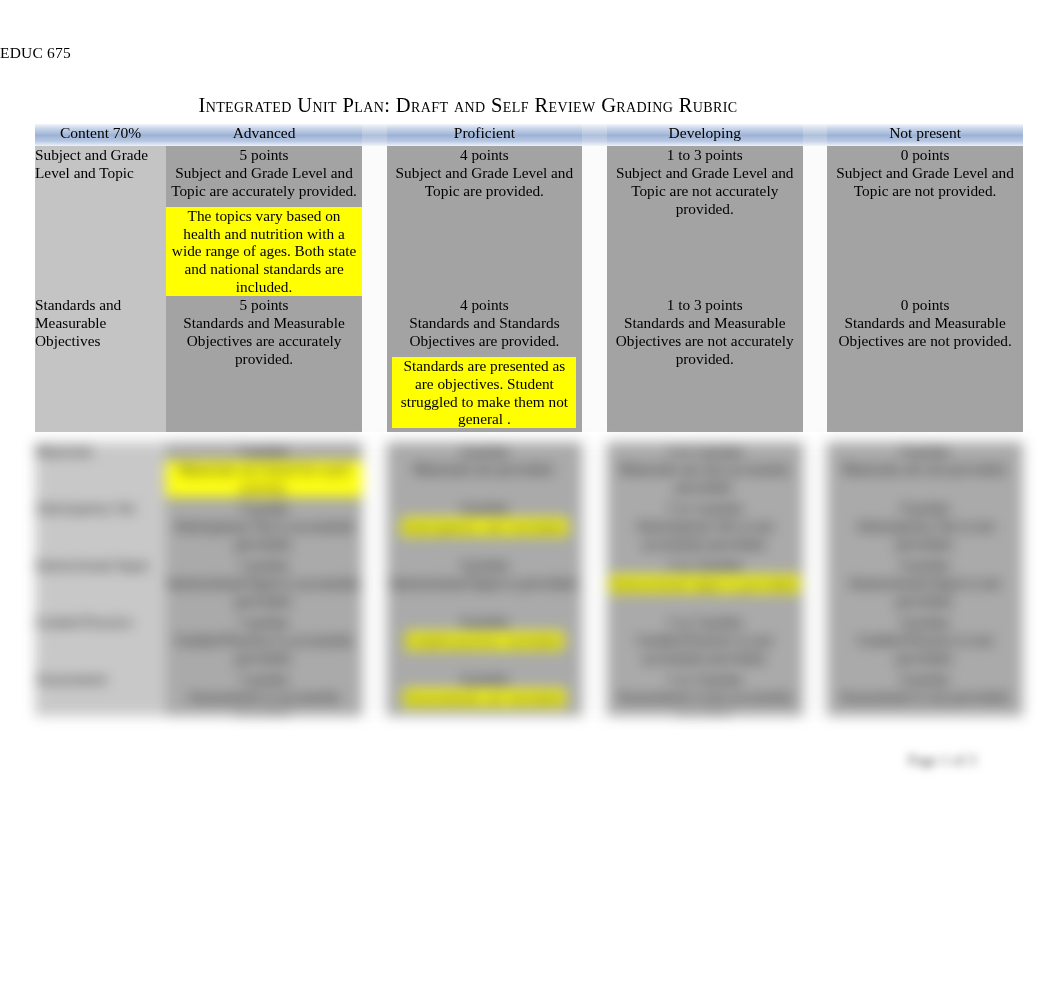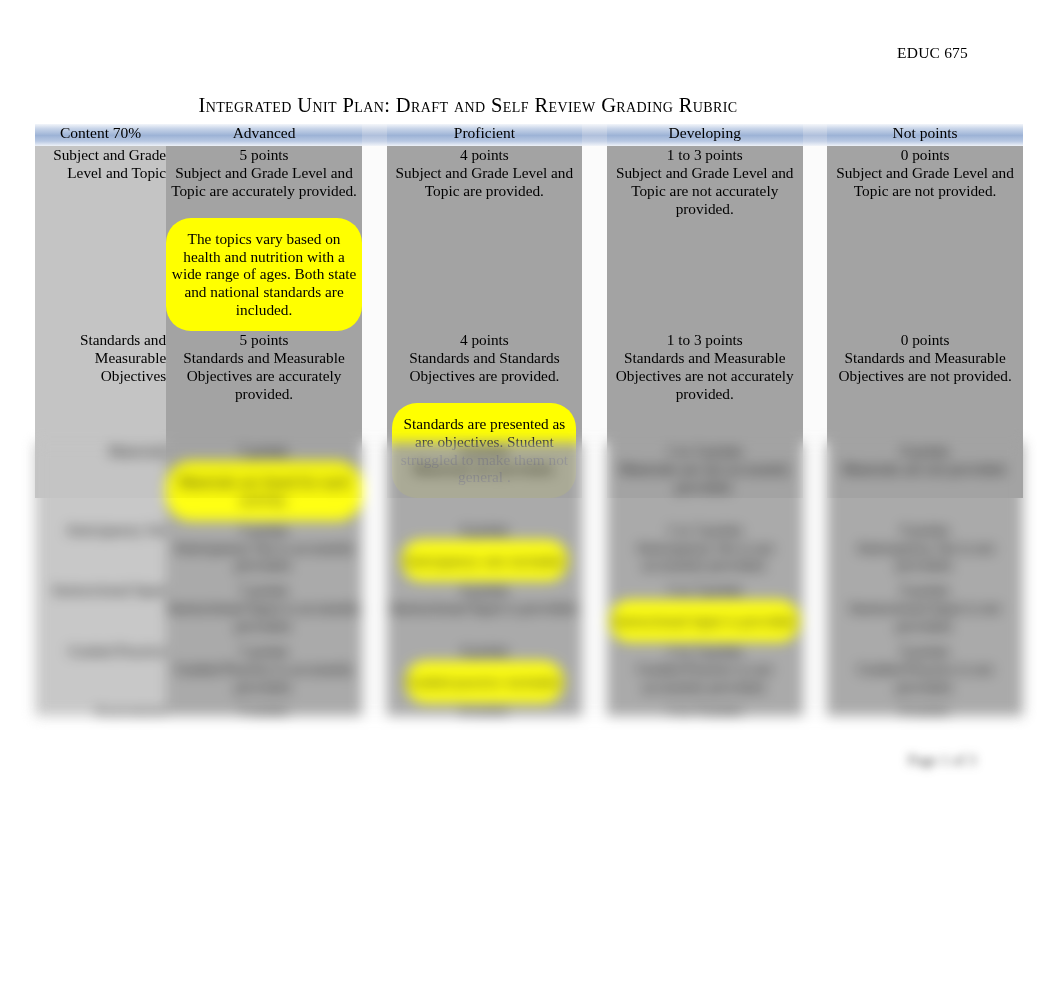--- a/index.html
+++ b/index.html
@@ -15,21 +15,21 @@
     position: relative;
     overflow: hidden;
   }
 
   
   .page-header {
     position: absolute;
     top: 44px;
     left: 0;
     width: 1062px;
-    text-align: right;
+    text-align: left;
     padding-right: 94px;
     box-sizing: border-box;
     font-size: 15.5px;
     letter-spacing: 0.2px;
   }
 
   
   .doc-title {
     position: absolute;
     top: 94px;
@@ -101,44 +101,43 @@
                 #f4f6fa 0%,
                 #d3dceb 22%,
                 #b0c0dc 52%,
                 #c6d2e7 78%,
                 #f1f4f9 100%);
   }
 
   
   .crit-col {
     background: #c4c4c4;
-    text-align: right;
+    text-align: left;
     padding: 4px 6px 0 6px;
   }
   .lvl-col {
     background: #a3a3a3;
     text-align: center;
     padding: 4px 7px 0 7px;
   }
   .gap-col {
     background: #fbfbfb;
   }
 
   .pts { display: block; }
   .desc { display: block; }
 
   .comment {
     display: inline-block;
     background: #ffff00;
-    margin-top: 18px;
-    padding: 12px 1px;
+    margin-top: 7px;
+    padding: 0 1px;
     box-decoration-break: clone;
     -webkit-box-decoration-break: clone;
     text-align: center;
-    border-radius: 25px;
   }
   .comment.narrow { max-width: 182px; }
 
   
   tr.r1 .crit-col, tr.r1 .lvl-col, tr.r1 .gap-col { height: 133px; }
   tr.r2 .crit-col, tr.r2 .lvl-col, tr.r2 .gap-col { height: 136px; }
 
   
   .blur-region {
     position: absolute;
@@ -195,21 +194,21 @@
 
 
       <tr class="band-row">
         <td>Content 70%</td>
         <td>Advanced</td>
         <td class="band-gap"></td>
         <td>Proficient</td>
         <td class="band-gap"></td>
         <td>Developing</td>
         <td class="band-gap"></td>
-        <td>Not points</td>
+        <td>Not present</td>
       </tr>
 
       <tr class="r1">
         <td class="crit-col">Subject and Grade Level and Topic</td>
 
         <td class="lvl-col">
           <span class="pts">5 points</span>
           <span class="desc">Subject and Grade Level and Topic are accurately provided.</span>
           <span class="comment">The topics vary based on health and nutrition with a wide range of ages. Both state and national standards are included.</span>
         </td>

